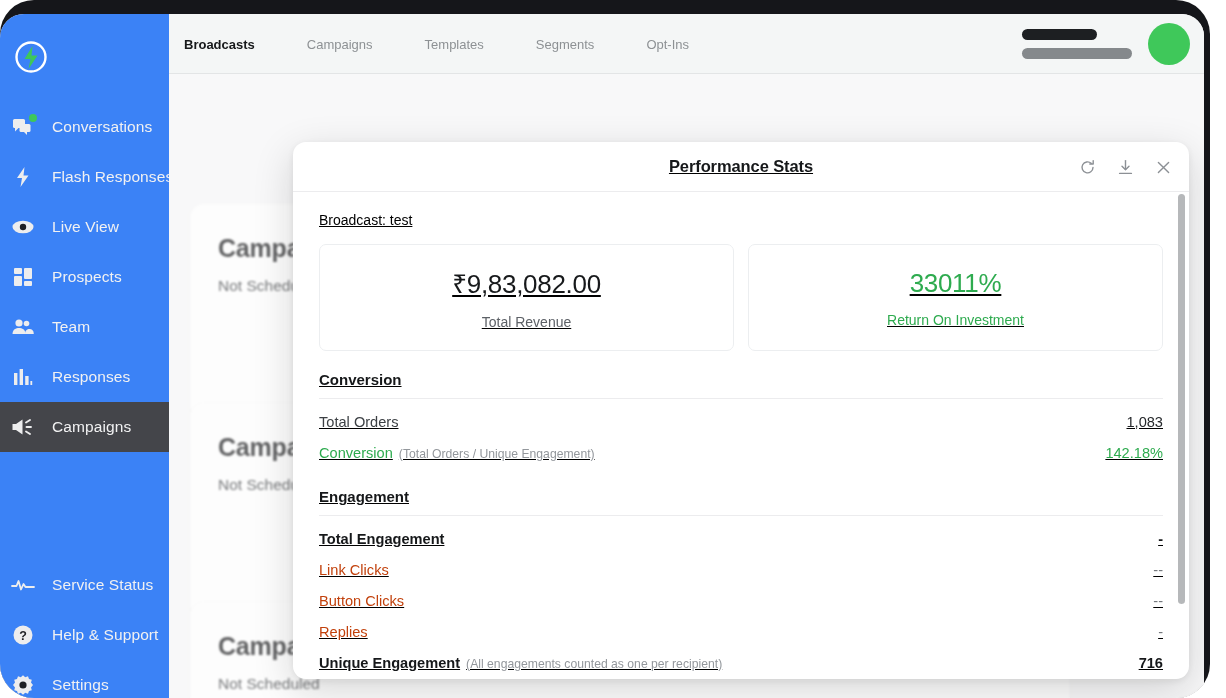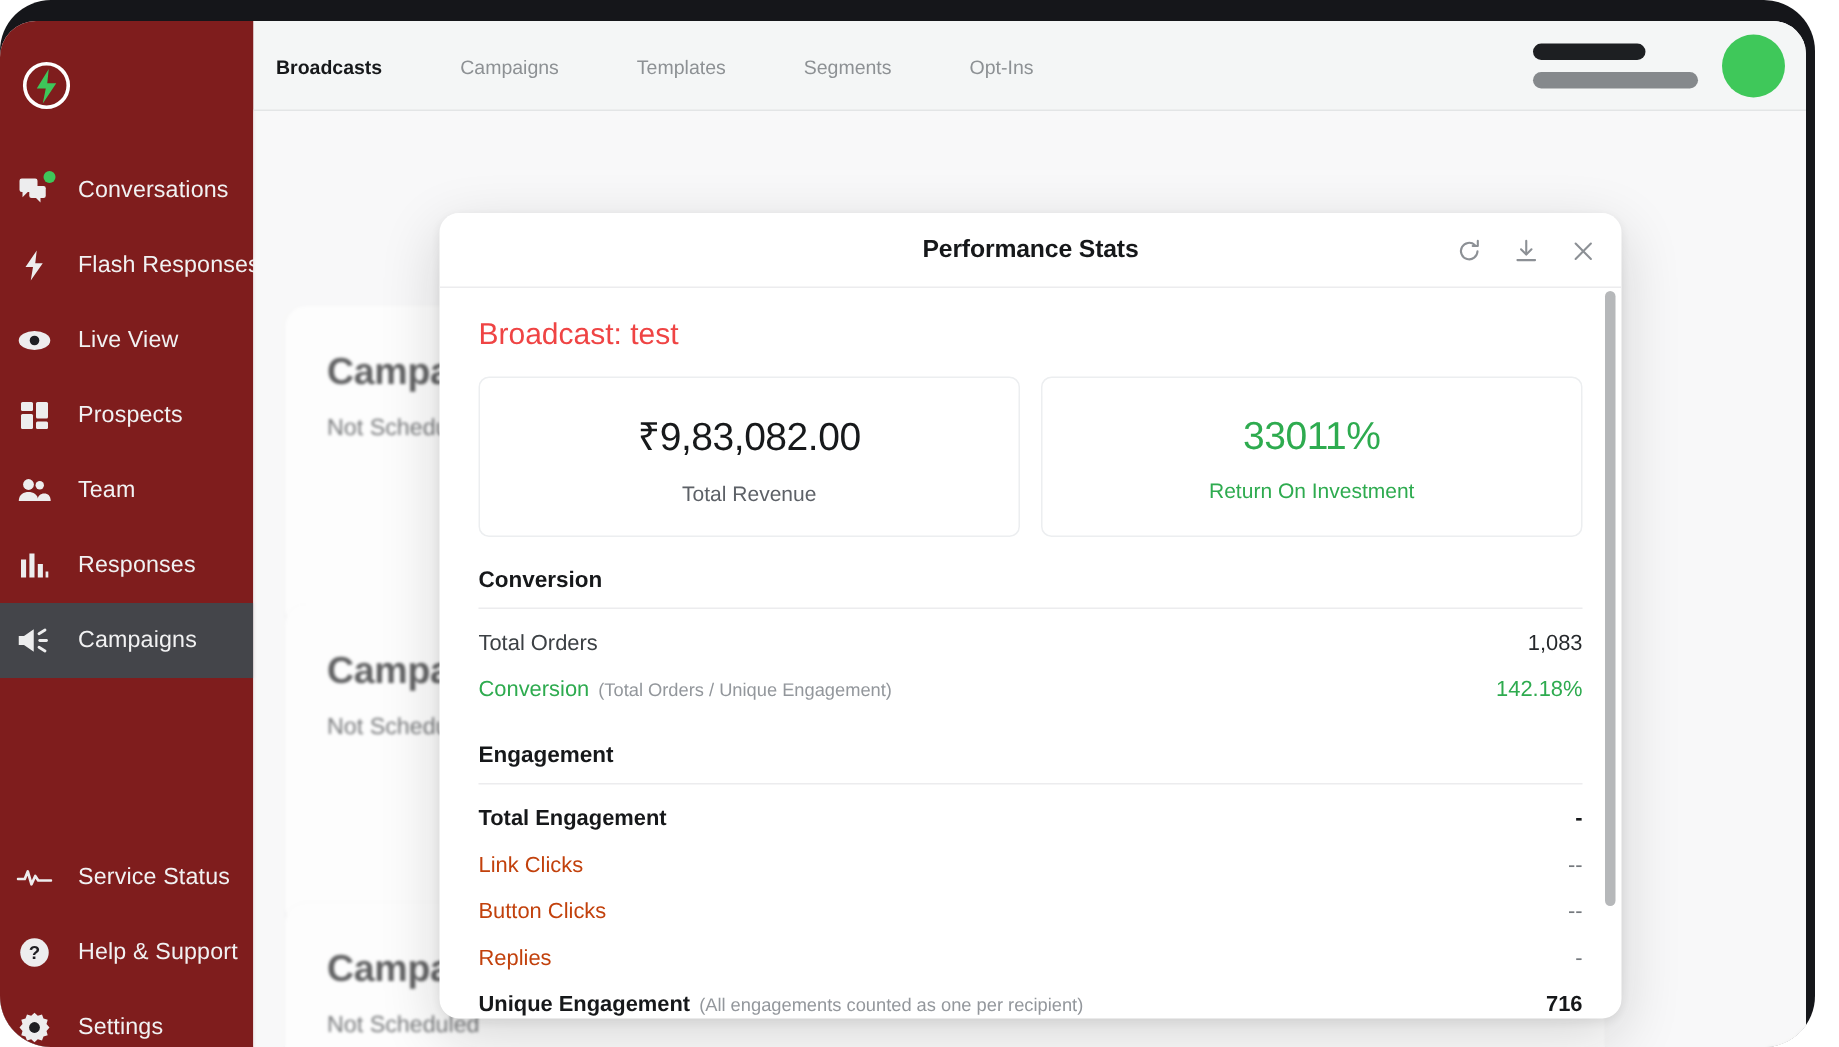--- a/index.html
+++ b/index.html
@@ -27,21 +27,21 @@
     border-top-left-radius: 24px;
     border-top-right-radius: 22px;
     overflow: hidden;
   }
 
   
   #sidebar {
     position: absolute;
     left: 0; top: 0;
     width: 169px; height: 684px;
-    background: #7f1d1d;
+    background: #3b82f6;
     color: #f2f2f3;
   }
   #sidebar-logo {
     position: absolute; left: 8px; top: 20px;
     width: 46px; height: 46px;
     display: flex; align-items: center; justify-content: center;
   }
   .nav-list { position: absolute; left: 0; width: 169px; }
   .nav-item {
     position: relative;
@@ -141,25 +141,26 @@
     backdrop-filter: blur(1.1px);
     -webkit-backdrop-filter: blur(1.1px);
     background: rgba(248,248,249,0.34);
     pointer-events: none;
   }
 
   
   #modal {
     position: absolute;
     left: 293px; top: 128px;
-    width: 788px; height: 537px;
+    width: 896px; height: 537px;
     background: #ffffff;
     border-radius: 13px;
     box-shadow: 0 12px 40px rgba(16,18,20,.16), 0 2px 8px rgba(16,18,20,.08);
     overflow: hidden;
+    text-decoration: underline;
   }
   #modal-header {
     position: relative;
     height: 50px;
     border-bottom: 1px solid #ececee;
     display: flex; align-items: center; justify-content: center;
   }
   #modal-title {
     font-size: 16.5px; font-weight: 700; color: #16181a;
     letter-spacing: -.1px;
@@ -170,21 +171,21 @@
   }
   .mod-ico { cursor: pointer; display: flex; align-items: center; justify-content: center; width: 20px; height: 20px; }
 
   #modal-body {
     position: relative;
     height: 487px;
     padding: 20px 26px 0 26px;
     overflow: hidden;
   }
   #broadcast-line {
-    font-size: 20px; color: #ef4444;
+    font-size: 14px; color: #000000;
     margin-bottom: 16px;
   }
 
   
   #stat-row { display: flex; gap: 14px; }
   .stat-card {
     flex: 1 1 0;
     border: 1px solid #eceef0;
     border-radius: 7px;
     height: 107px;

